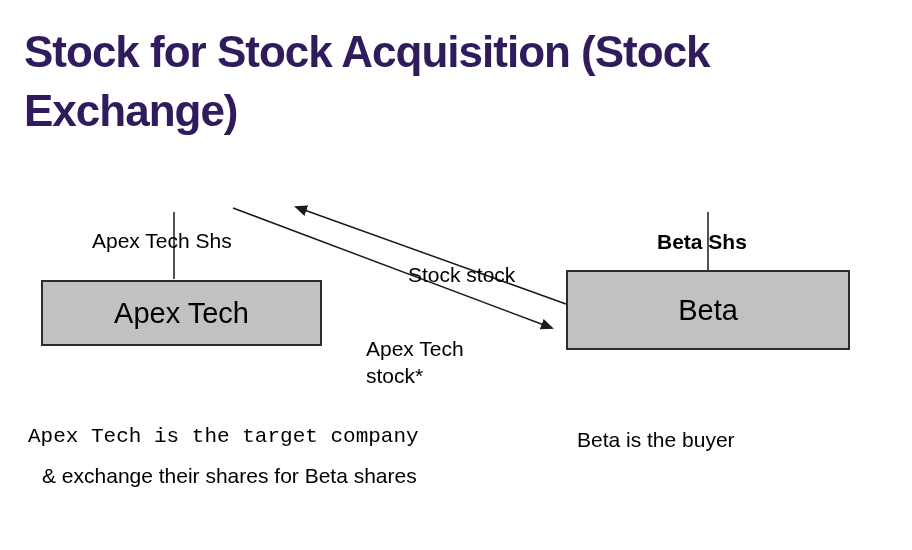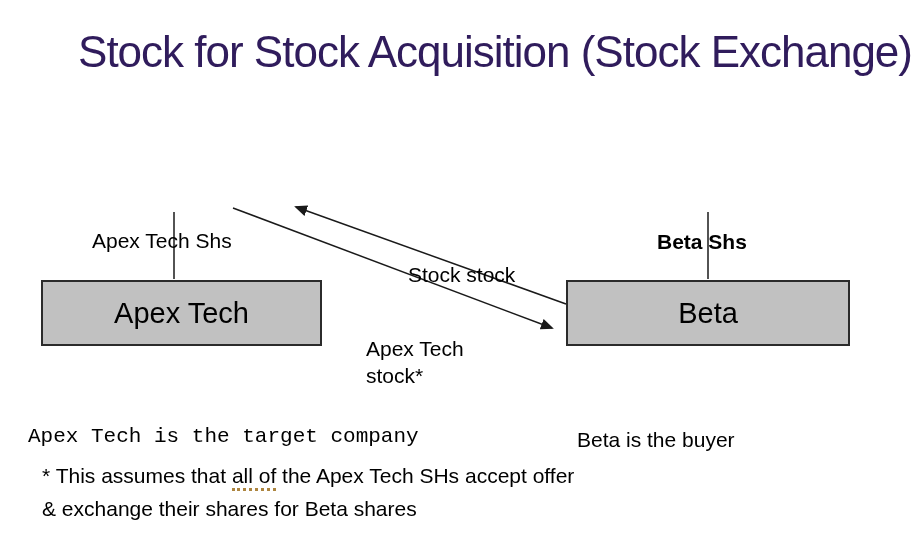--- a/index.html
+++ b/index.html
@@ -17,24 +17,24 @@
     width:912px;height:550px;
     background:#ffffff;
     font-family:"Liberation Sans", sans-serif;
     color:var(--text);
     overflow:hidden;
   }
   .slide-title{
     position:absolute;
     top:22px;left:0;right:0;
     padding-left:24px;
-    text-align:right;
+    text-align:left;
     font-size:44px;
     line-height:59px;
-    font-weight:400;
+    font-weight:700;
     letter-spacing:-1px;
     color:var(--title);
   }
   .label{
     position:absolute;
     font-size:21px;
     line-height:25px;
     color:var(--text);
     white-space:nowrap;
     margin-top:48px;
@@ -46,21 +46,21 @@
     display:flex;
     align-items:center;
     justify-content:center;
   }
   .entity-box .box-label{
     font-size:29px;
     font-weight:500;
     color:var(--text);
   }
   #apex-box{left:41px;top:280px;width:281px;height:66px;text-align:center;}
-  #beta-box{left:566px;top:280px;width:284px;height:66px;}
+  #beta-box{left:566px;top:270px;width:284px;height:80px;}
   #apex-shs{left:92px;top:180px;}
   #beta-shs{left:657px;top:181px;font-weight:bold;}
   #beta-stock-label{left:408px;top:214px;}
   #apex-stock-label{left:366px;top:287px;width:134px;white-space:normal;line-height:27px;}
   #apex-caption{left:28px;top:376px;font-family:Liberation Mono, monospace;}
   #beta-caption{left:577px;top:379px;}
   .footnote{
     position:absolute;
     left:42px;top:459px;
     font-size:21px;
@@ -107,15 +107,14 @@
   <span class="box-label">Beta</span>
 </div>
 
 <div class="label" id="beta-stock-label">Stock stock</div>
 <div class="label" id="apex-stock-label">Apex Tech stock*</div>
 
 <div class="label" id="apex-caption">Apex Tech is the target company</div>
 <div class="label" id="beta-caption">Beta is the buyer</div>
 
 <div class="footnote">
-  <div><span>* This assumes that </span><span class="grammar-underline">all of</span><span> the Apex Tech SHs accept offer</span></div>
   <div>&amp; exchange their shares for Beta shares</div>
 </div>
 
 </body></html>

